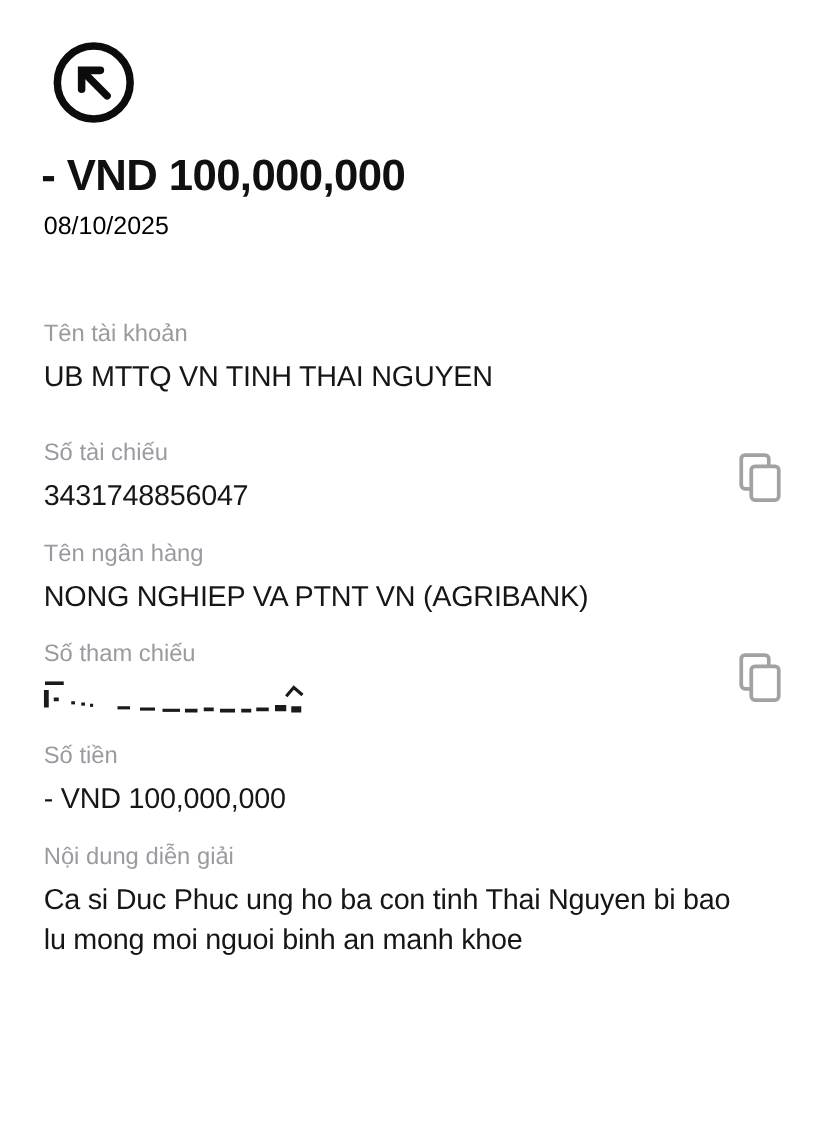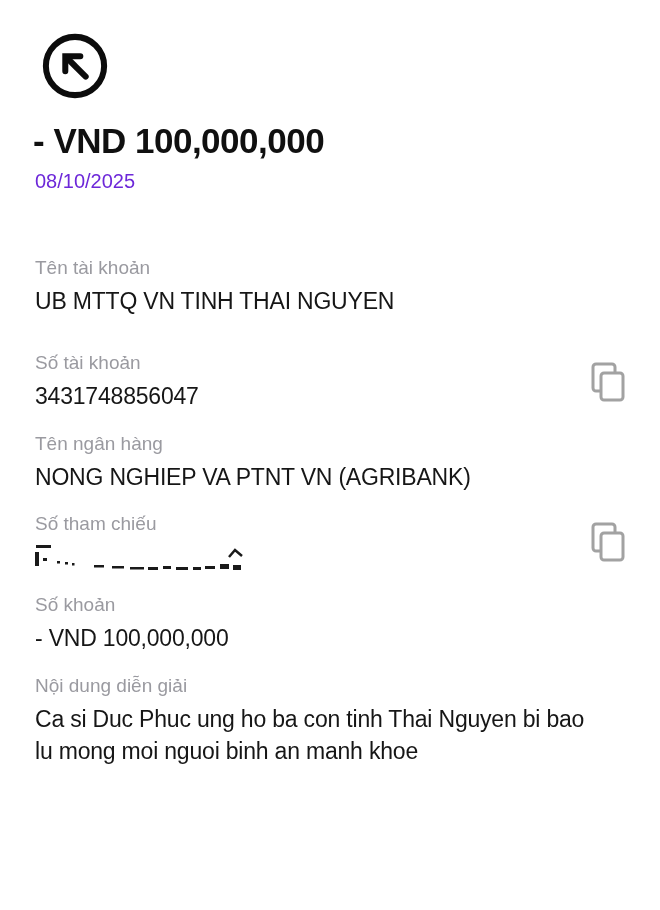--- a/index.html
+++ b/index.html
@@ -29,21 +29,21 @@
     letter-spacing: -0.5px;
     color: #101010;
     white-space: nowrap;
   }
   .txn-date {
     position: absolute;
     left: 35px;
     top: 170px;
     font-size: 20px;
     font-weight: 400;
-    color: #6d28d9;
+    color: #000000;
   }
   .field {
     position: absolute;
     left: 35px;
     width: 555px;
   }
   .field .label {
     font-size: 19px;
     line-height: 24px;
     font-weight: 400;
@@ -98,21 +98,21 @@
 
   <h1 class="amount-title">- VND 100,000,000</h1>
   <div class="txn-date">08/10/2025</div>
 
   <div class="field field-0">
     <div class="label">Tên tài khoản</div>
     <div class="value">UB MTTQ VN TINH THAI NGUYEN</div>
   </div>
 
   <div class="field field-1">
-    <div class="label">Số tài khoản</div>
+    <div class="label">Số tài chiếu</div>
     <div class="value">3431748856047</div>
   </div>
 
   <div class="field field-3">
     <div class="label">Số tham chiếu</div>
     <svg class="redacted" viewBox="0 0 210 26" aria-hidden="true">
       <g fill="#1a1a1a">
         <rect x="1" y="0" width="15" height="3"></rect>
         <rect x="0" y="7" width="4" height="14"></rect>
         <rect x="8" y="13" width="4" height="3"></rect>
@@ -133,21 +133,21 @@
       <path d="M194 12 L200 5 L207 11" fill="none" stroke="#1a1a1a" stroke-width="2.5"></path>
     </svg>
   </div>
 
   <div class="field field-2">
     <div class="label">Tên ngân hàng</div>
     <div class="value">NONG NGHIEP VA PTNT VN (AGRIBANK)</div>
   </div>
 
   <div class="field field-4">
-    <div class="label">Số khoản</div>
+    <div class="label">Số tiền</div>
     <div class="value">- VND 100,000,000</div>
   </div>
 
   <div class="field field-5">
     <div class="label">Nội dung diễn giải</div>
     <div class="value">Ca si Duc Phuc ung ho ba con tinh Thai Nguyen bi bao lu mong moi nguoi binh an manh khoe</div>
   </div>
 
   <button class="copy-btn copy-btn-account">
     <svg width="34" height="40" viewBox="0 0 34 40" aria-hidden="true">

